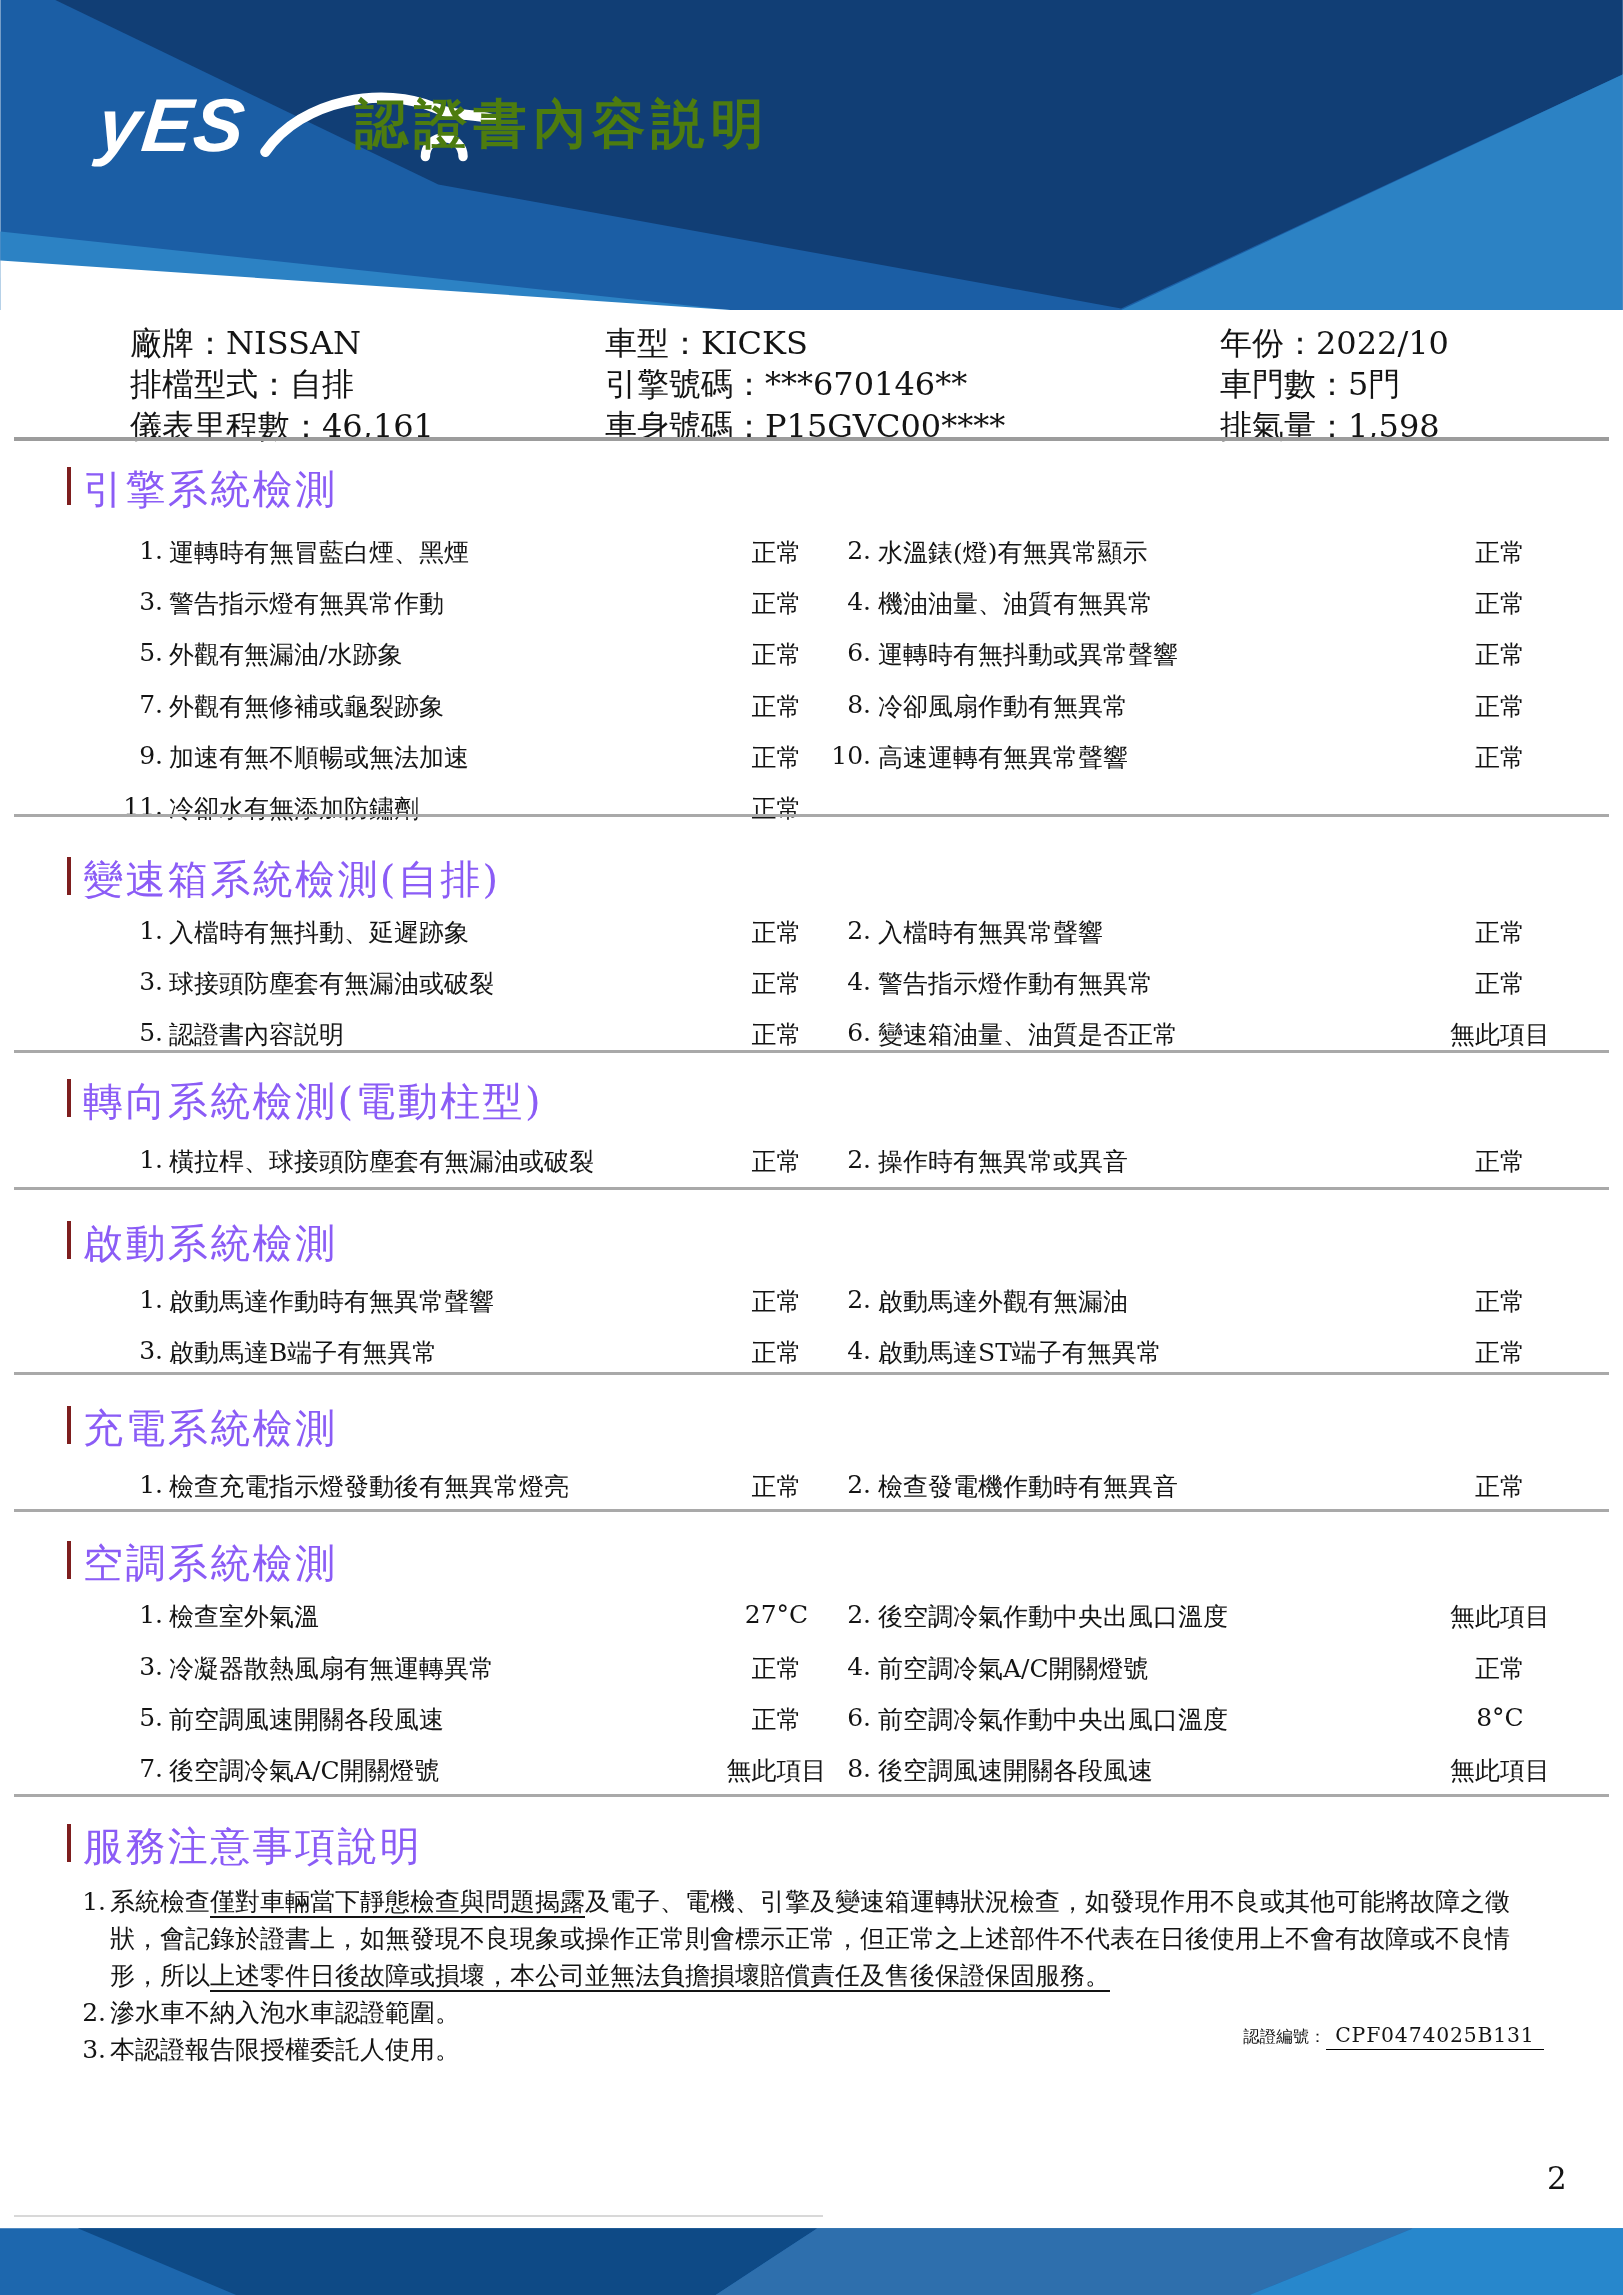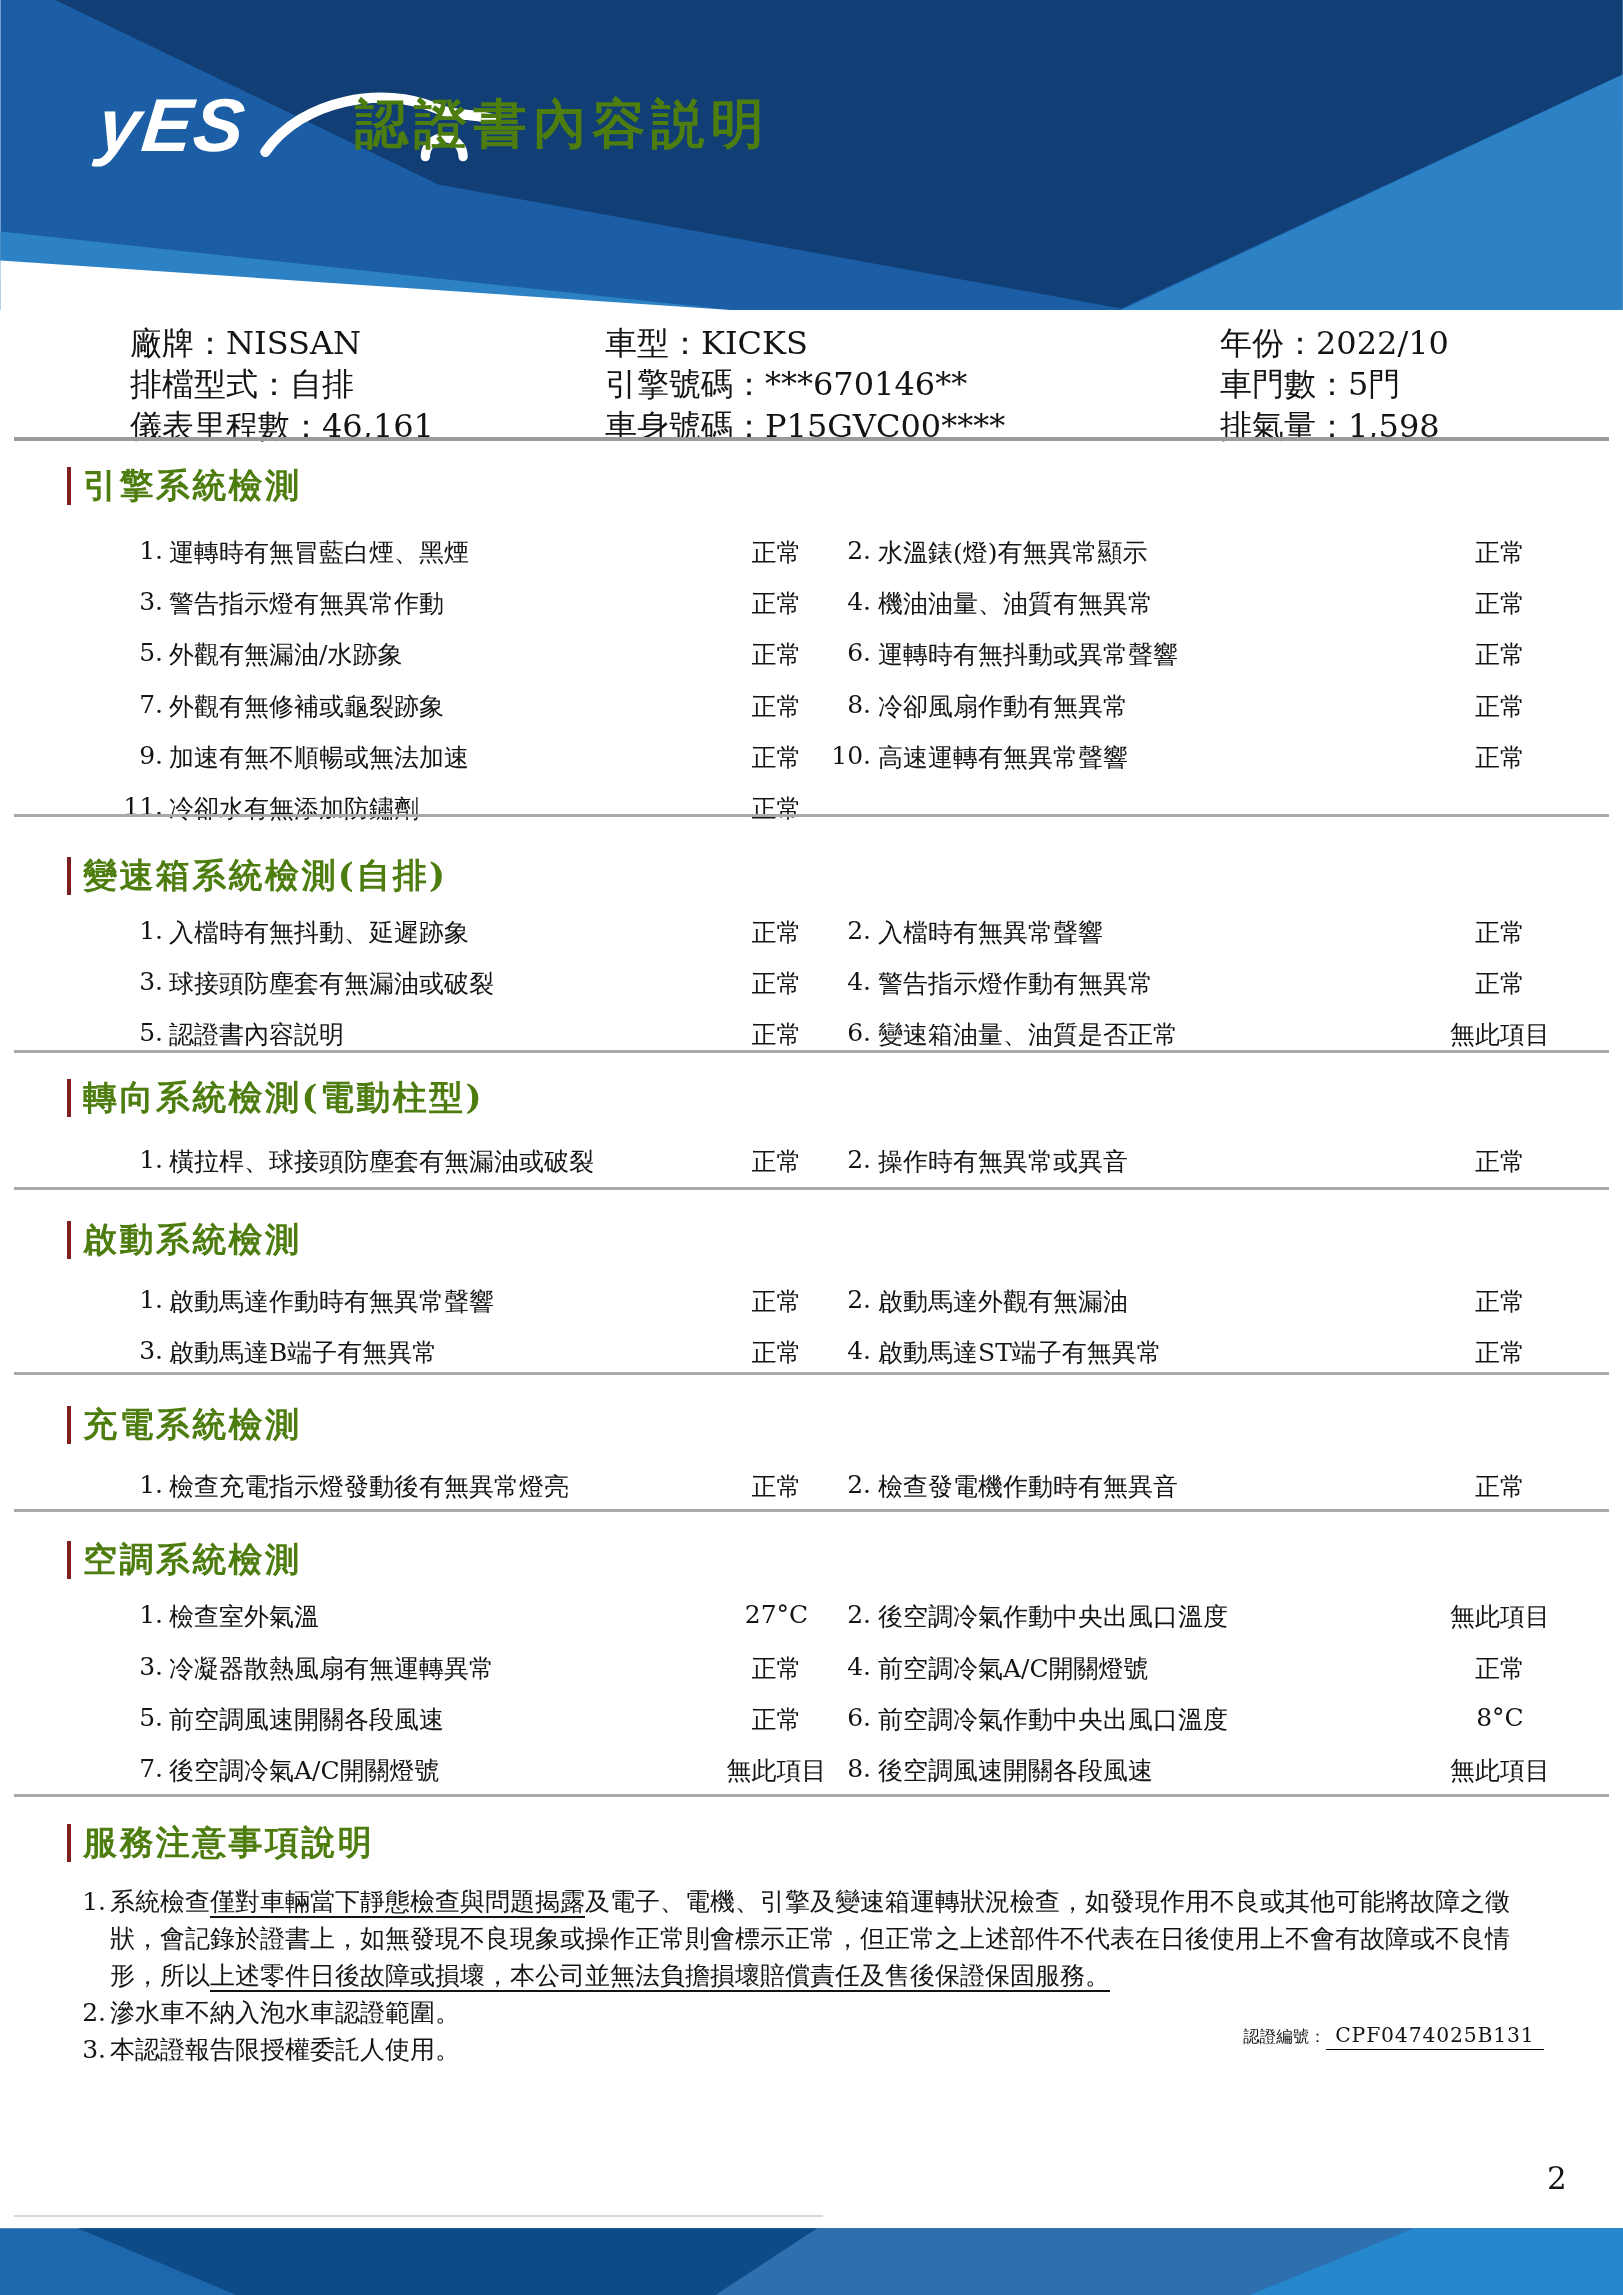--- a/index.html
+++ b/index.html
@@ -12,21 +12,21 @@
   .logo{position:absolute;left:99px;top:88px;font-family:"Liberation Sans",sans-serif;
         font-style:italic;font-weight:bold;font-size:75px;line-height:1;color:#fff;
         transform:skewX(-6deg);letter-spacing:1.6px;}
   .carsvg{position:absolute;left:259px;top:75px;}
   .htitle{position:absolute;left:355px;top:97px;font-family:"Liberation Sans",sans-serif;
           font-weight:bold;font-size:53px;line-height:1;color:#4d7c0f;letter-spacing:6.3px;white-space:nowrap;}
   
   .vinfo{position:absolute;left:71px;top:320px;width:1478px;height:118px;}
   .vfield{position:absolute;font-size:32px;white-space:nowrap;}
   
-  .sec-title{position:absolute;left:83px;font-size:34px;font-weight:bold;color:#4d7c0f;
+  .sec-title{position:absolute;left:83px;font-size:40px;font-weight:normal;color:#8b5cf6;
              letter-spacing:2.4px;white-space:nowrap;line-height:1.2;}
   .sec-title::before{content:"";position:absolute;left:-15.7px;top:2.4px;width:3.9px;height:38px;background:#7E1E1E;}
   .rule{position:absolute;left:14px;width:1595px;height:3.1px;background:#a9a9a9;}
   .rule.first{height:3.9px;background:#9c9c9c;}
   .irow{position:absolute;left:71px;width:1553px;height:51px;font-size:25px;}
   .irow span{position:absolute;top:0;white-space:nowrap;}
   .n-l{left:21px;width:71px;text-align:right;}
   .t-l{left:98px;}
   .r-l{left:627px;width:157px;text-align:center;}
   .n-r{left:729px;width:71px;text-align:right;}

